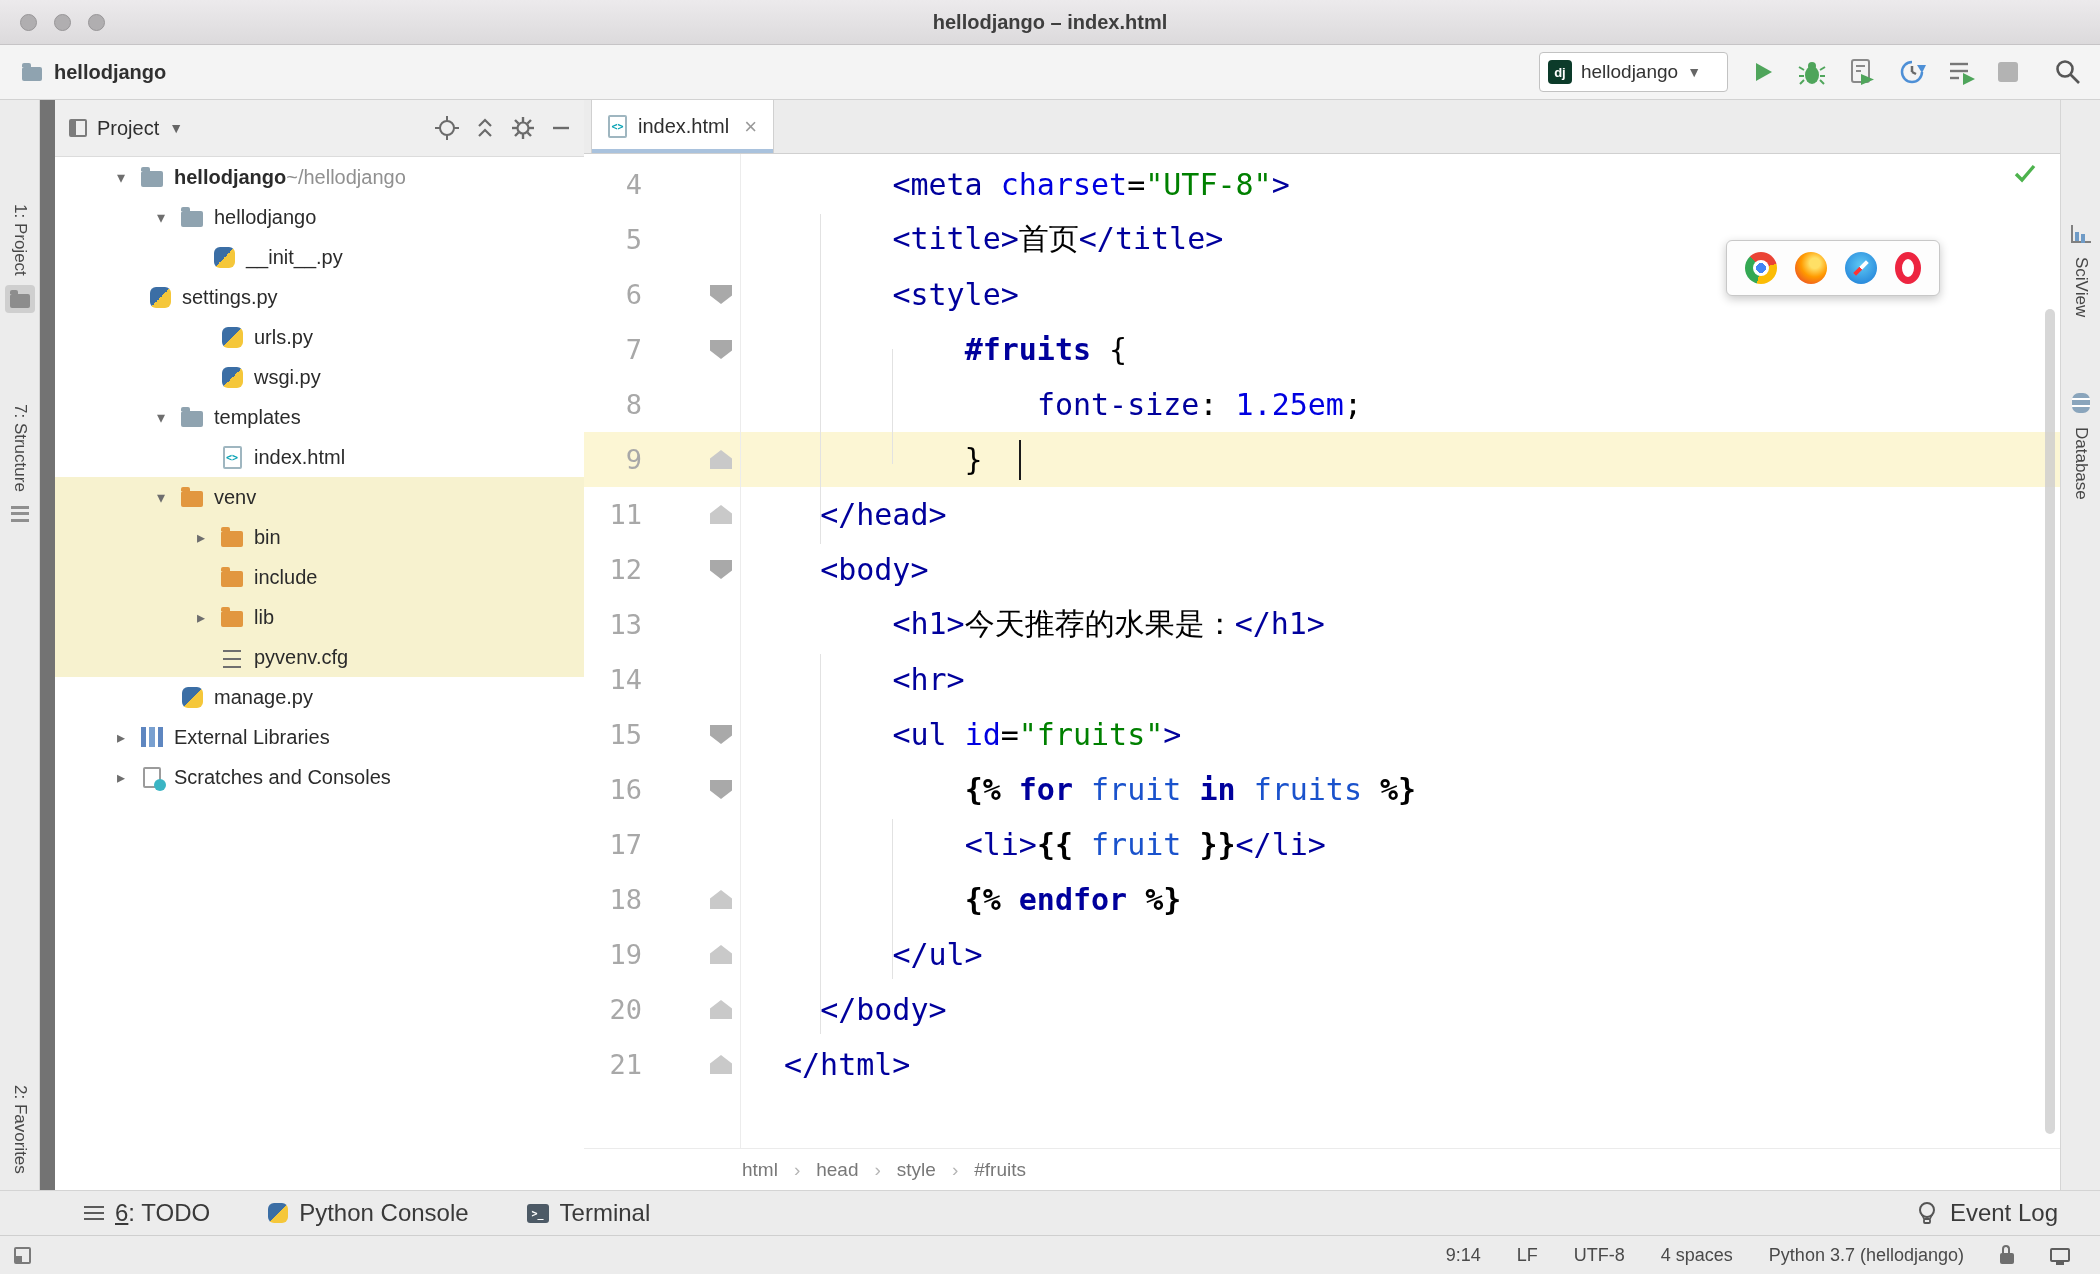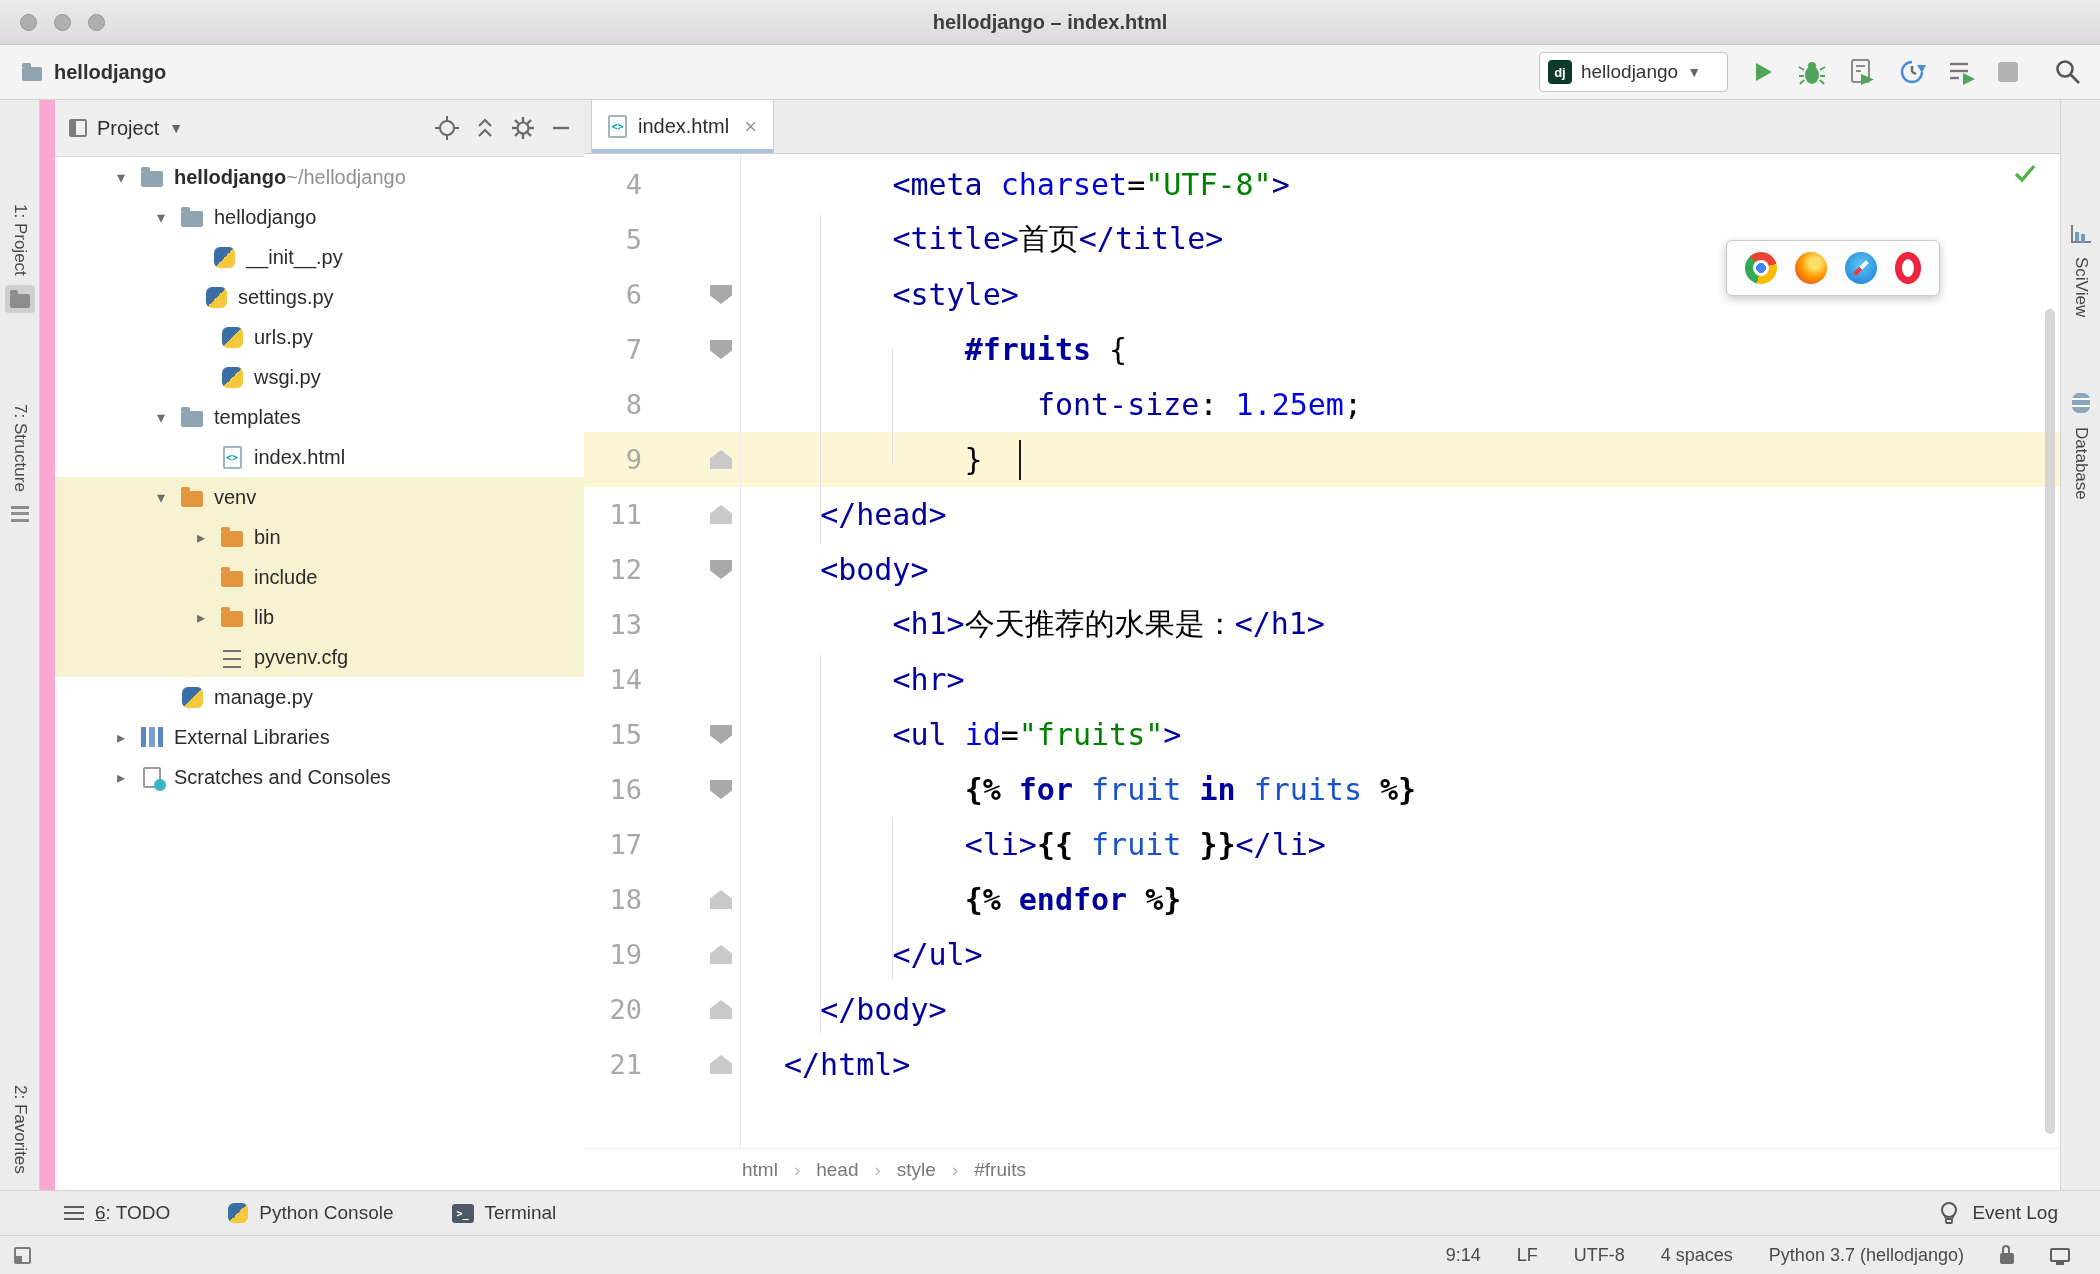--- a/index.html
+++ b/index.html
@@ -1,16 +1,16 @@
 <!DOCTYPE html>
 <html style="--c-tag: #00009c; --c-attr: #0000e0; --c-str: #008000; --c-kw: #00009c; --c-var: #1a52cc; --c-pl: #000000; --cur-line: #fcf6d4; --hl-row: #f7f2cf;"><head>
 <meta charset="utf-8">
 <style>
   html,body{margin:0;padding:0;background:#cfcfcf;}
-  .app{position:relative;width:2100px;height:1274px;background:#f9a8d4;overflow:hidden;
+  .app{position:relative;width:2100px;height:1274px;background:#737373;overflow:hidden;
        font-family:"Liberation Sans",sans-serif;-webkit-font-smoothing:antialiased;}
 
   
   .titlebar{position:absolute;left:0;top:0;width:100%;height:44px;
     background:linear-gradient(#eceaec,#dcdadc);border-bottom:1px solid #c6c4c6;
     display:flex;align-items:center;}
   .traffic{position:absolute;left:20px;top:0;height:44px;display:flex;align-items:center;gap:17px;}
   .tl{width:17px;height:17px;border-radius:50%;background:#b0aeb0;border:1px solid #989698;box-sizing:border-box;}
   .wtitle{margin:0 auto;font-size:20px;font-weight:700;color:#3e3e3e;}
 
@@ -114,21 +114,21 @@
   .br-safari::after{content:"";position:absolute;left:14px;top:7px;width:4px;height:18px;
     background:linear-gradient(#fff 50%,#f33 50%);transform:rotate(45deg);}
   .br-opera{width:26px;height:32px;border-radius:50%;border:7px solid #ed2540;background:#fff;box-sizing:border-box;}
   .breadcrumbs{height:41px;border-top:1px solid #ebebeb;background:#fff;display:flex;align-items:center;
     padding-left:158px;gap:16px;font-size:19px;color:#787878;}
   .bc-sep{color:#b5b5b5;}
 
   
   .bottombar{position:absolute;left:0;top:1190px;width:2100px;height:45px;background:#ececec;
     border-top:1px solid #d4d4d4;box-sizing:border-box;display:flex;align-items:center;
-    padding:0 42px 0 64px;font-size:19px;color:#3a3a3a;gap:58px;}
+    padding:0 42px 0 84px;font-size:24px;color:#3a3a3a;gap:58px;}
   .bb-item{display:flex;align-items:center;gap:11px;}
   .bb-spacer{flex:1;}
   .mn{text-decoration:underline;}
   .ic-todo{width:20px;height:14px;background:linear-gradient(#5b5b5b 0 2px,transparent 2px 6px,#5b5b5b 6px 8px,transparent 8px 12px,#5b5b5b 12px 14px);}
   .ic-python-console{width:20px;height:20px;border-radius:6px;background:linear-gradient(135deg,#3b6ea5 50%,#f5c73a 50%);}
   .ic-terminal{width:22px;height:19px;background:#4d5a66;border-radius:3px;display:flex;align-items:center;justify-content:center;}
   .ic-terminal::after{content:">_";font:700 10px "DejaVu Sans Mono",monospace;color:#fff;}
 
   
   .statusbar{position:absolute;left:0;top:1235px;width:2100px;height:39px;background:#ececec;
@@ -323,21 +323,21 @@
           </span>
           <span class="tlabel">hellodjango</span>
         </div>
         <div class="tree-row" style="padding-left: 120px;">
           <span class="arrow"></span>
           <span class="ticon">
             <span class="icn-python"></span>
           </span>
           <span class="tlabel">__init__.py</span>
         </div>
-        <div class="tree-row" style="padding-left: 112px;">
+        <div class="tree-row" style="padding-left: 56px;">
           <span class="arrow"></span>
           <span class="ticon">
             <span class="icn-python"></span>
           </span>
           <span class="tlabel">settings.py</span>
         </div>
         <div class="tree-row" style="padding-left: 128px;">
           <span class="arrow"></span>
           <span class="ticon">
             <span class="icn-python"></span>

